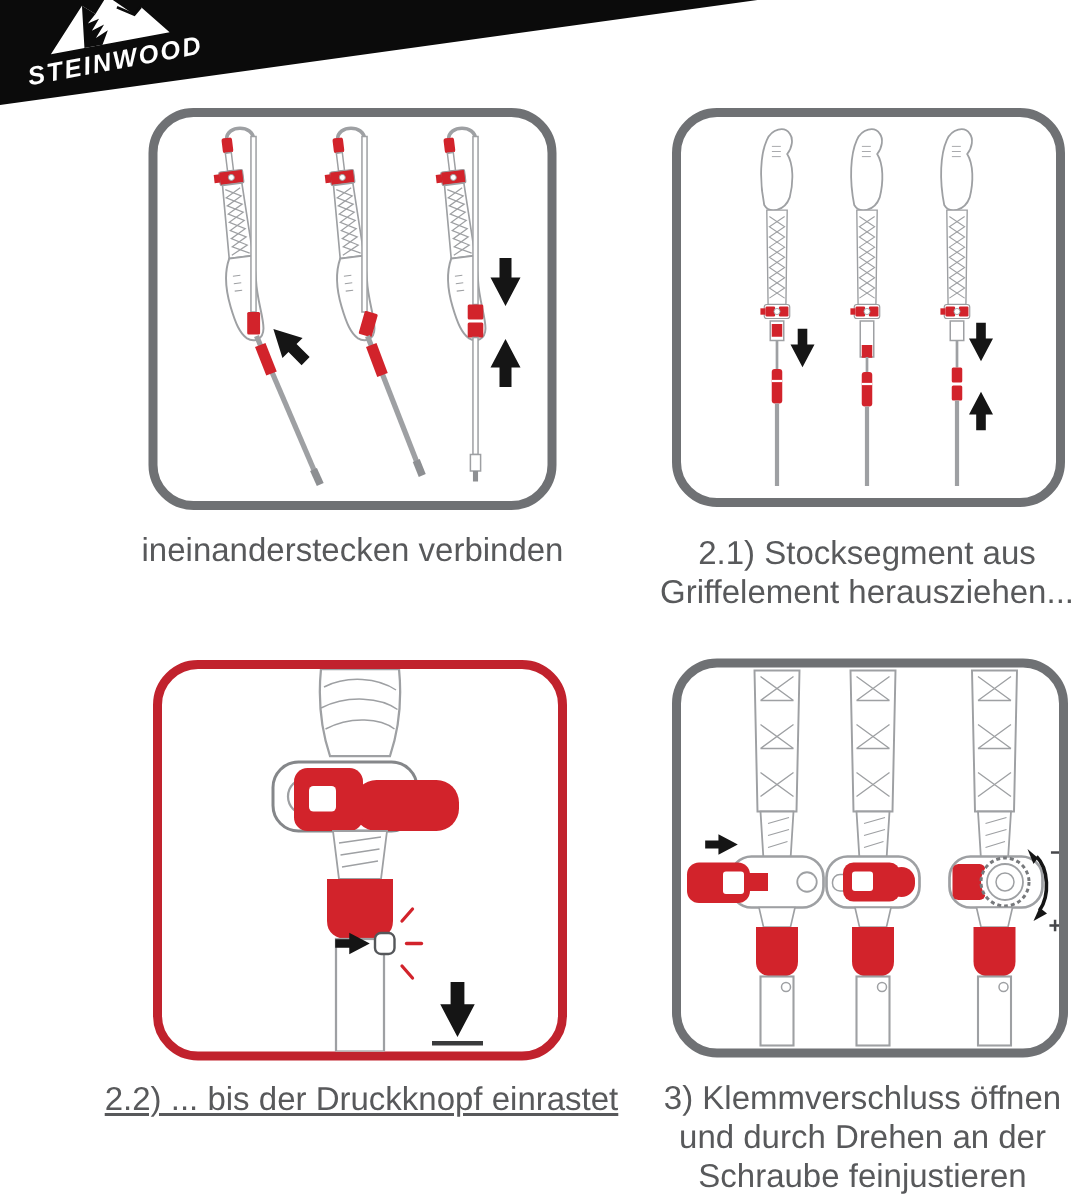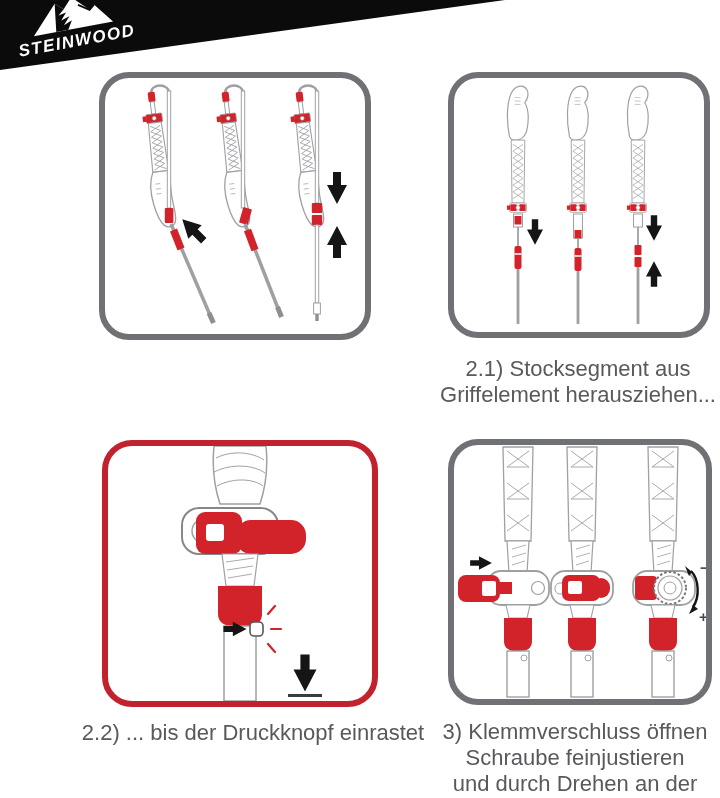--- a/index.html
+++ b/index.html
@@ -27,21 +27,21 @@
   #panel1{left:99px;top:72px;width:260px;height:256px;}
   #panel2{left:448px;top:72px;width:250px;height:254px;}
   #panel3{left:102px;top:440px;width:264px;height:255px;}
   #panel4{left:448px;top:439px;width:252px;height:254px;}
   .panel svg{display:block;}
 
   .caption{position:absolute;text-align:center;color:var(--cap);font-size:22px;line-height:26px;}
   .caption div{white-space:nowrap;}
   #cap1{left:75px;top:354px;width:320px;}
   #cap2{left:430px;top:356px;width:296px;}
-  #cap3{left:68px;top:720px;width:370px;}
+  #cap3{left:56px;top:720px;width:370px;text-decoration:underline;}
   #cap4{left:434px;top:719px;width:282px;}
 </style>
 </head>
 <body>
 
 <div class="page">
 
   <svg width="0" height="0" style="position:absolute" aria-hidden="true">
     <defs>
       <g id="arr">
@@ -239,27 +239,28 @@
         <text x="245" y="177" font-size="15" font-weight="bold" fill="#46474a">+</text>
         <path d="M197,160 L221,160 L218,173 L200,173 Z" fill="#fff" stroke="var(--ln)" stroke-width="1.1"></path>
         <path d="M195,173 L223,173 L223,196 C223,203 218,206 212,206 L206,206 C200,206 195,203 195,196 Z" fill="var(--red)"></path>
         <rect x="198" y="206" width="22" height="46" fill="#fff" stroke="var(--ln)" stroke-width="1.4"></rect>
         <circle cx="215" cy="213" r="3" fill="#fff" stroke="var(--ln)" stroke-width="1"></circle>
       </g>
     </svg>
   </section>
 
   <div class="caption" id="cap1">
+    <div>ineinanderstecken verbinden</div>
   </div>
   <div class="caption" id="cap2">
     <div>2.1) Stocksegment aus</div>
     <div>Griffelement herausziehen...</div>
   </div>
   <div class="caption" id="cap3">
     <div>2.2) ... bis der Druckknopf einrastet</div>
   </div>
   <div class="caption" id="cap4">
     <div>3) Klemmverschluss öffnen</div>
+    <div>und durch Drehen an der</div>
     <div>Schraube feinjustieren</div>
-    <div>und durch Drehen an der</div>
   </div>
 
 </div>
 
 </body></html>

